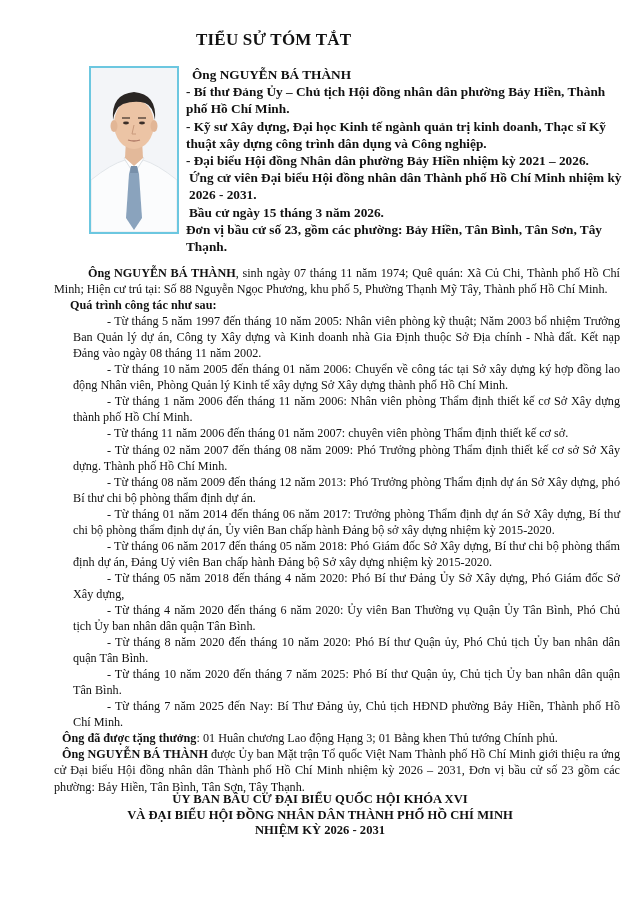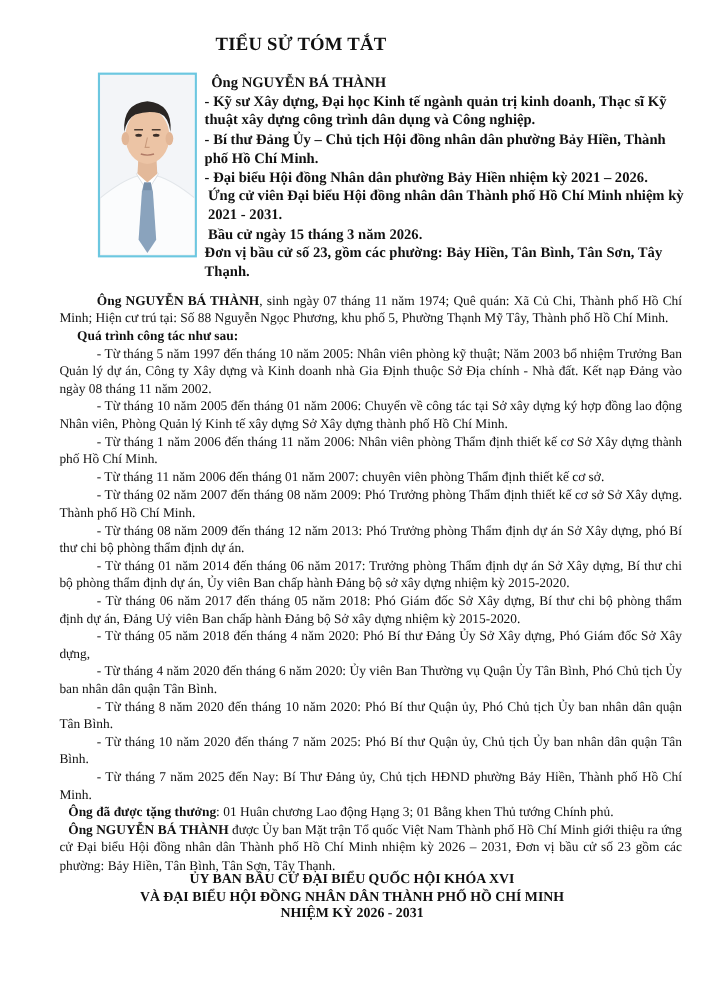--- a/index.html
+++ b/index.html
@@ -5,21 +5,21 @@
   html, body { margin:0; padding:0; background:#ffffff; }
   body { width:640px; height:905px; position:relative; overflow:hidden; font-family:"Liberation Serif","DejaVu Serif",serif; color:#111; }
   .title { position:absolute; left:196px; top:30px; font-size:17px; font-weight:bold; letter-spacing:0.2px;text-align:right; }
   .photo { position:absolute; left:89px; top:66px; width:86px; height:164px; border:2px solid #6cc7e0; background:linear-gradient(#f6f8fb,#eef1f5); overflow:hidden; }
   .photo svg { display:block; }
   .summary { position:absolute; left:186px; top:66px; width:440px; font-size:13.3px; font-weight:bold; line-height:17.2px; }
   .summary p { margin:0; }
   .summary .name { margin-left:6px; }
   .body { position:absolute; left:54px; top:265px; width:566px; font-size:12.2px; line-height:16.05px; text-align:justify;font-family:Liberation Serif, serif; }
   .body p { margin:0; text-indent:34px; }
-  .body p.item { text-indent:34px; }
+  .body p.item { text-indent:34px;margin-left:19px; }
   .body p.noind { text-indent:8px; }
   b { font-weight:bold; }
   .footer { position:absolute; left:0; top:792px; width:640px; text-align:center; font-size:12.6px; font-weight:bold; line-height:15.5px; }
   .footer div { margin:0; }
 </style>
 </head>
 <body>
 
 <div class="title">TIỂU SỬ TÓM TẮT</div>
 
@@ -48,24 +48,24 @@
     <path d="M31 50 L39 50" stroke="#4a3a30" stroke-width="1.3"></path>
     <path d="M47 50 L55 50" stroke="#4a3a30" stroke-width="1.3"></path>
 
     <path d="M43 57 L41 66 L45 66" stroke="#c99a7c" stroke-width="1" fill="none"></path>
     <path d="M37 72 Q43 74 49 72" stroke="#b07a66" stroke-width="1.3" fill="none"></path>
   </svg>
 </div>
 
 <div class="summary">
   <p class="name">Ông  NGUYỄN BÁ THÀNH</p>
+  <p>- Bí thư Đảng Ủy – Chủ tịch Hội đồng nhân dân phường Bảy Hiền, Thành phố Hồ Chí Minh.</p>
   <p>- Kỹ sư Xây dựng, Đại học Kinh tế ngành quản trị kinh doanh, Thạc sĩ Kỹ thuật xây dựng công trình dân dụng và Công nghiệp.</p>
-  <p>- Bí thư Đảng Ủy – Chủ tịch Hội đồng nhân dân phường Bảy Hiền, Thành phố Hồ Chí Minh.</p>
   <p>- Đại biểu Hội đồng Nhân dân phường Bảy Hiền nhiệm kỳ 2021 – 2026.</p>
-  <p style="margin-left:3px">Ứng cử viên Đại biểu Hội đồng nhân dân Thành phố Hồ Chí Minh nhiệm kỳ 2021 - 2031.</p>
+  <p style="margin-left:3px">Ứng cử viên Đại biểu Hội đồng nhân dân Thành phố Hồ Chí Minh nhiệm kỳ 2026 - 2031.</p>
   <p style="margin-left:3px">Bầu cử ngày 15 tháng 3 năm 2026.</p>
   <p>Đơn vị bầu cử số 23, gồm các phường: Bảy Hiền, Tân Bình, Tân Sơn, Tây Thạnh.</p>
 </div>
 
 <div class="body">
   <p><b>Ông NGUYỄN BÁ THÀNH</b><span>, sinh ngày 07 tháng 11 năm 1974; Quê quán: Xã Củ Chi, Thành phố Hồ Chí Minh; Hiện cư trú tại: Số 88 Nguyễn Ngọc Phương, khu phố 5, Phường Thạnh Mỹ Tây, Thành phố Hồ Chí Minh.</span></p>
   <p style="text-indent:16px"><b>Quá trình công tác như sau:</b></p>
   <p class="item">- Từ tháng 5 năm 1997 đến tháng 10 năm 2005: Nhân viên phòng kỹ thuật; Năm 2003 bổ nhiệm Trưởng Ban Quản lý dự án, Công ty Xây dựng và Kinh doanh nhà Gia Định thuộc Sở Địa chính - Nhà đất. Kết nạp Đảng vào ngày 08 tháng 11 năm 2002.</p>
   <p class="item">- Từ tháng 10 năm 2005 đến  tháng 01 năm 2006: Chuyển về công tác tại Sở xây dựng ký hợp đồng lao động Nhân viên, Phòng Quản lý Kinh tế xây dựng Sở Xây dựng thành phố Hồ Chí Minh.</p>
   <p class="item">- Từ tháng 1 năm 2006 đến tháng 11 năm 2006: Nhân viên phòng Thẩm định thiết kế cơ Sở Xây dựng thành phố Hồ Chí Minh.</p>

